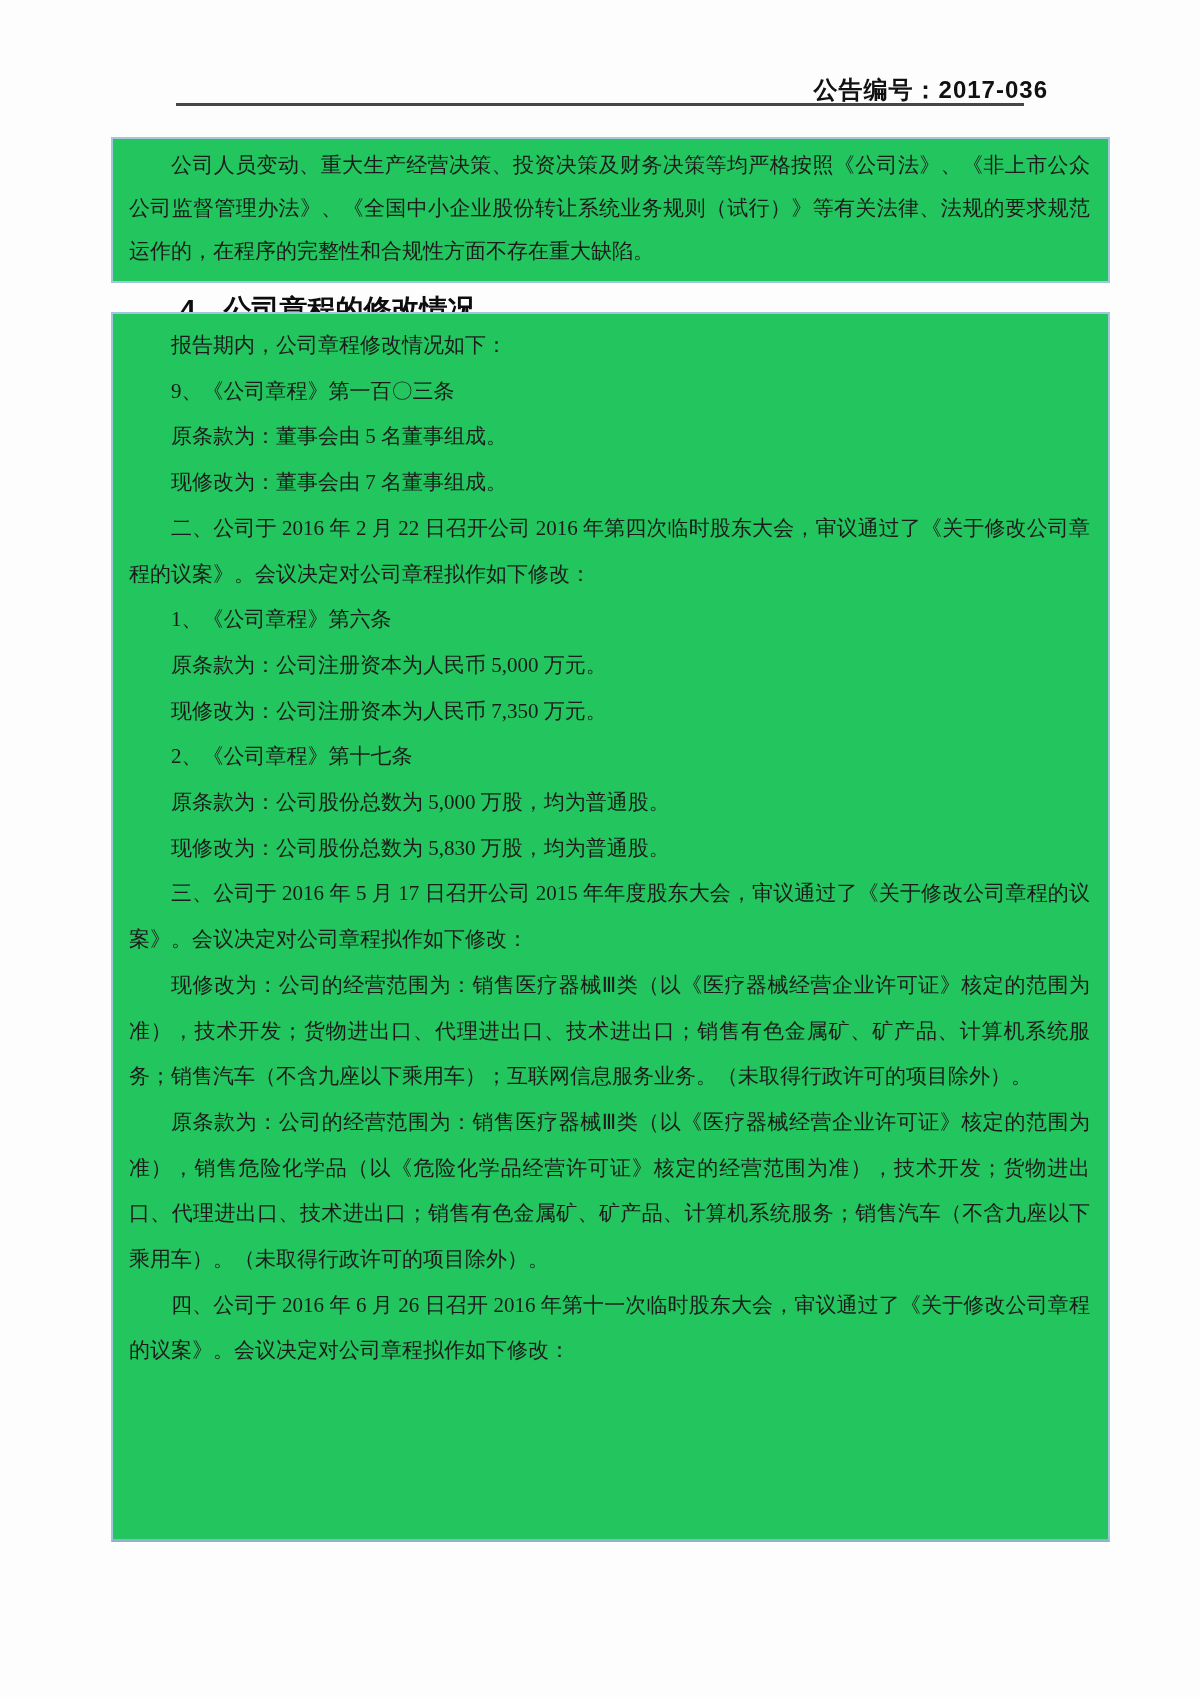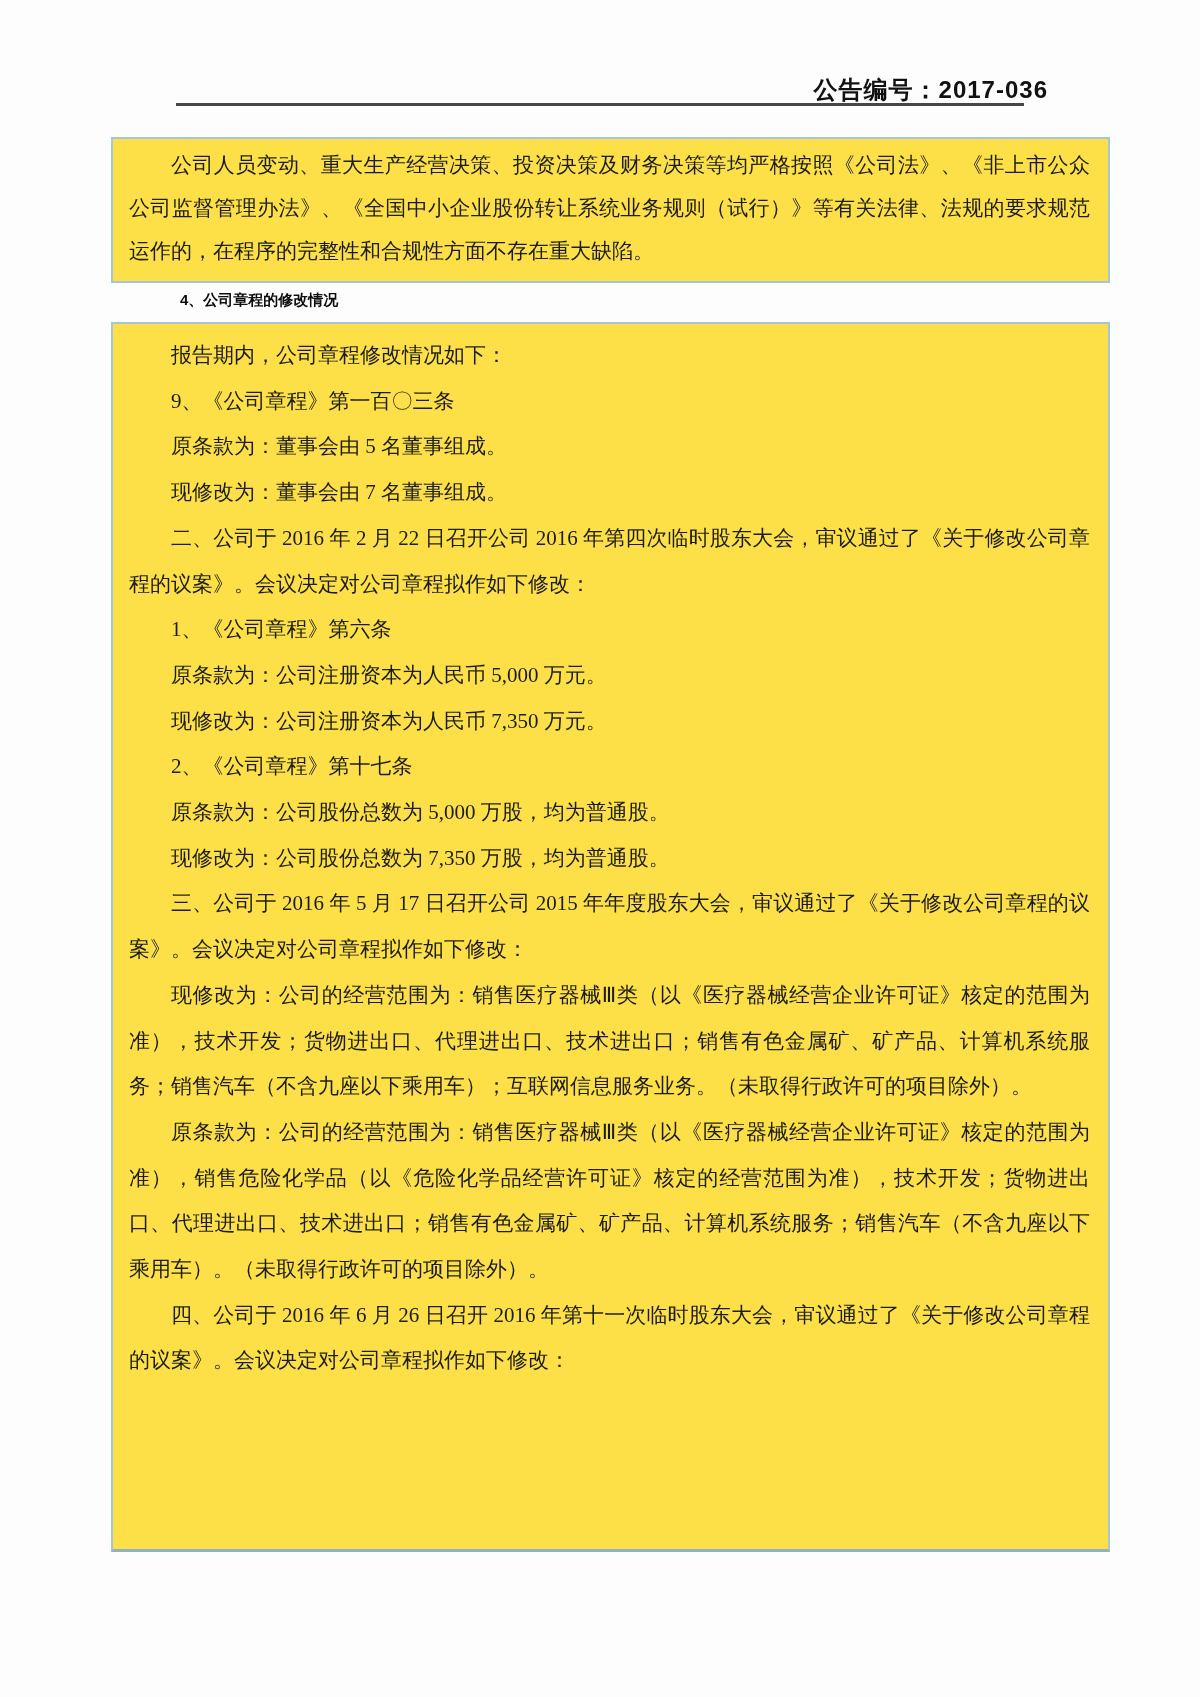--- a/index.html
+++ b/index.html
@@ -25,46 +25,46 @@
     left:176px; top:103px;
     width:848px; height:3px;
     background:#474747;
   }
   .blue-box {
     position:absolute;
     left:111px;
     width:999px;
     box-sizing:border-box;
     border:2px solid #a3c6da;
-    background:#fde047;
+    background:#22c55e;
     overflow:hidden;
   }
   .box1 {
     top:137px; height:146px;
     padding:5px 18px 0 16px;
   }
   .box1 p {
     margin:0;
     text-indent:2em;
     font-size:21px;
     line-height:43px;
     text-align:justify;
     text-justify:inter-ideograph;
   }
   .heading {
     position:absolute;
     left:180px; top:291px;
-    font-size:15px;
+    font-size:28px;
     font-weight:700;
     font-family:"Liberation Sans", sans-serif;
     color:#0d0d0d;
     white-space:nowrap;
   }
   .box2 {
-    top:322px; height:1230px;
+    top:312px; height:1230px;
     padding:9px 18px 0 16px;
     border-bottom:3px solid #8db3ca;
   }
   .box2 p {
     margin:0;
     text-indent:2em;
     font-size:21px;
     line-height:45.7px;
     text-align:justify;
     text-justify:inter-ideograph;
@@ -89,20 +89,20 @@
     <p>报告期内，公司章程修改情况如下：</p>
     <p>9、《公司章程》第一百〇三条</p>
     <p>原条款为：董事会由 5 名董事组成。</p>
     <p>现修改为：董事会由 7 名董事组成。</p>
     <p>二、公司于 2016 年 2 月 22 日召开公司 2016 年第四次临时股东大会，审议通过了《关于修改公司章程的议案》。会议决定对公司章程拟作如下修改：</p>
     <p>1、《公司章程》第六条</p>
     <p>原条款为：公司注册资本为人民币 5,000 万元。</p>
     <p>现修改为：公司注册资本为人民币 7,350 万元。</p>
     <p>2、《公司章程》第十七条</p>
     <p>原条款为：公司股份总数为 5,000 万股，均为普通股。</p>
-    <p>现修改为：公司股份总数为 7,350 万股，均为普通股。</p>
+    <p>现修改为：公司股份总数为 5,830 万股，均为普通股。</p>
     <p>三、公司于 2016 年 5 月 17 日召开公司 2015 年年度股东大会，审议通过了《关于修改公司章程的议案》。会议决定对公司章程拟作如下修改：</p>
     <p>现修改为：公司的经营范围为：销售医疗器械Ⅲ类（以《医疗器械经营企业许可证》核定的范围为准），技术开发；货物进出口、代理进出口、技术进出口；销售有色金属矿、矿产品、计算机系统服务；销售汽车（不含九座以下乘用车）；互联网信息服务业务。（未取得行政许可的项目除外）。</p>
     <p>原条款为：公司的经营范围为：销售医疗器械Ⅲ类（以《医疗器械经营企业许可证》核定的范围为准），销售危险化学品（以《危险化学品经营许可证》核定的经营范围为准），技术开发；货物进出口、代理进出口、技术进出口；销售有色金属矿、矿产品、计算机系统服务；销售汽车（不含九座以下乘用车）。（未取得行政许可的项目除外）。</p>
     <p>四、公司于 2016 年 6 月 26 日召开 2016 年第十一次临时股东大会，审议通过了《关于修改公司章程的议案》。会议决定对公司章程拟作如下修改：</p>
   </div>
 
 </div>
 
 </body></html>

